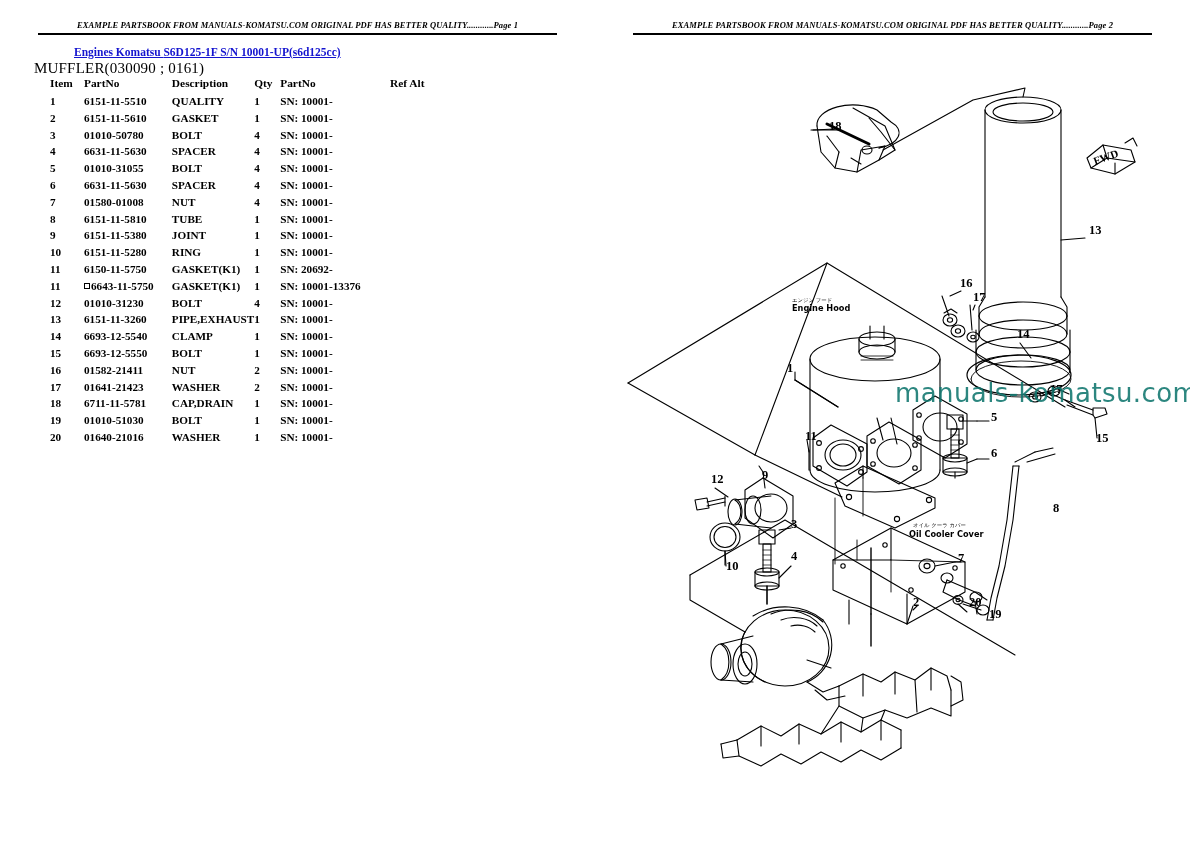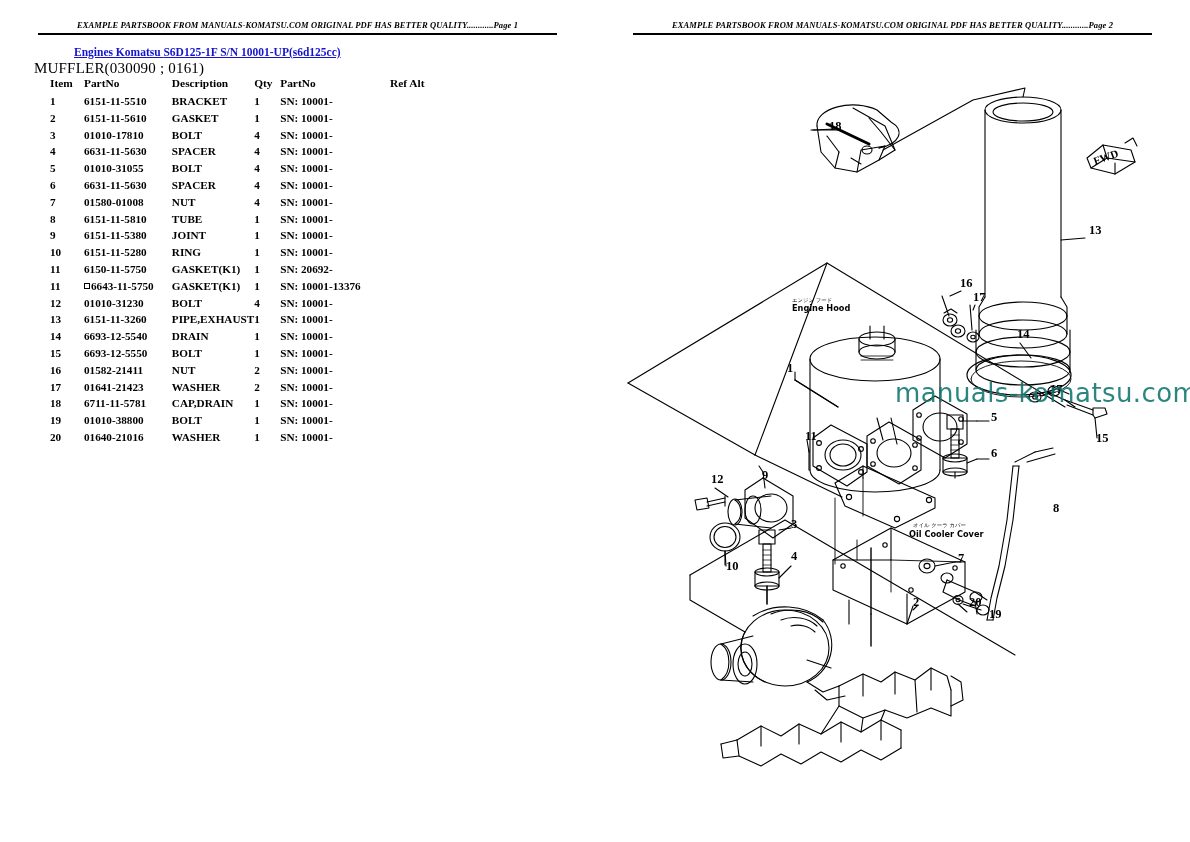--- a/index.html
+++ b/index.html
@@ -99,36 +99,36 @@
           <th class="c-desc">Description</th>
           <th class="c-qty">Qty</th>
           <th class="c-opt">PartNo</th>
           <th class="c-ref">Ref Alt</th>
         </tr>
       </thead>
       <tbody id="parts-body">
           <tr>
             <td class="c-item">1</td>
             <td class="c-part">6151-11-5510</td>
-            <td class="c-desc">BRACKET</td>
+            <td class="c-desc">QUALITY</td>
             <td class="c-qty">1</td>
             <td class="c-opt">SN: 10001-</td>
             <td class="c-ref"></td>
           </tr>
           <tr>
             <td class="c-item">2</td>
             <td class="c-part">6151-11-5610</td>
             <td class="c-desc">GASKET</td>
             <td class="c-qty">1</td>
             <td class="c-opt">SN: 10001-</td>
             <td class="c-ref"></td>
           </tr>
           <tr>
             <td class="c-item">3</td>
-            <td class="c-part">01010-17810</td>
+            <td class="c-part">01010-50780</td>
             <td class="c-desc">BOLT</td>
             <td class="c-qty">4</td>
             <td class="c-opt">SN: 10001-</td>
             <td class="c-ref"></td>
           </tr>
           <tr>
             <td class="c-item">4</td>
             <td class="c-part">6631-11-5630</td>
             <td class="c-desc">SPACER</td>
             <td class="c-qty">4</td>
@@ -211,21 +211,21 @@
             <td class="c-item">13</td>
             <td class="c-part">6151-11-3260</td>
             <td class="c-desc">PIPE,EXHAUST</td>
             <td class="c-qty">1</td>
             <td class="c-opt">SN: 10001-</td>
             <td class="c-ref"></td>
           </tr>
           <tr>
             <td class="c-item">14</td>
             <td class="c-part">6693-12-5540</td>
-            <td class="c-desc">DRAIN</td>
+            <td class="c-desc">CLAMP</td>
             <td class="c-qty">1</td>
             <td class="c-opt">SN: 10001-</td>
             <td class="c-ref"></td>
           </tr>
           <tr>
             <td class="c-item">15</td>
             <td class="c-part">6693-12-5550</td>
             <td class="c-desc">BOLT</td>
             <td class="c-qty">1</td>
             <td class="c-opt">SN: 10001-</td>
@@ -250,21 +250,21 @@
           <tr>
             <td class="c-item">18</td>
             <td class="c-part">6711-11-5781</td>
             <td class="c-desc">CAP,DRAIN</td>
             <td class="c-qty">1</td>
             <td class="c-opt">SN: 10001-</td>
             <td class="c-ref"></td>
           </tr>
           <tr>
             <td class="c-item">19</td>
-            <td class="c-part">01010-38800</td>
+            <td class="c-part">01010-51030</td>
             <td class="c-desc">BOLT</td>
             <td class="c-qty">1</td>
             <td class="c-opt">SN: 10001-</td>
             <td class="c-ref"></td>
           </tr>
           <tr>
             <td class="c-item">20</td>
             <td class="c-part">01640-21016</td>
             <td class="c-desc">WASHER</td>
             <td class="c-qty">1</td>

